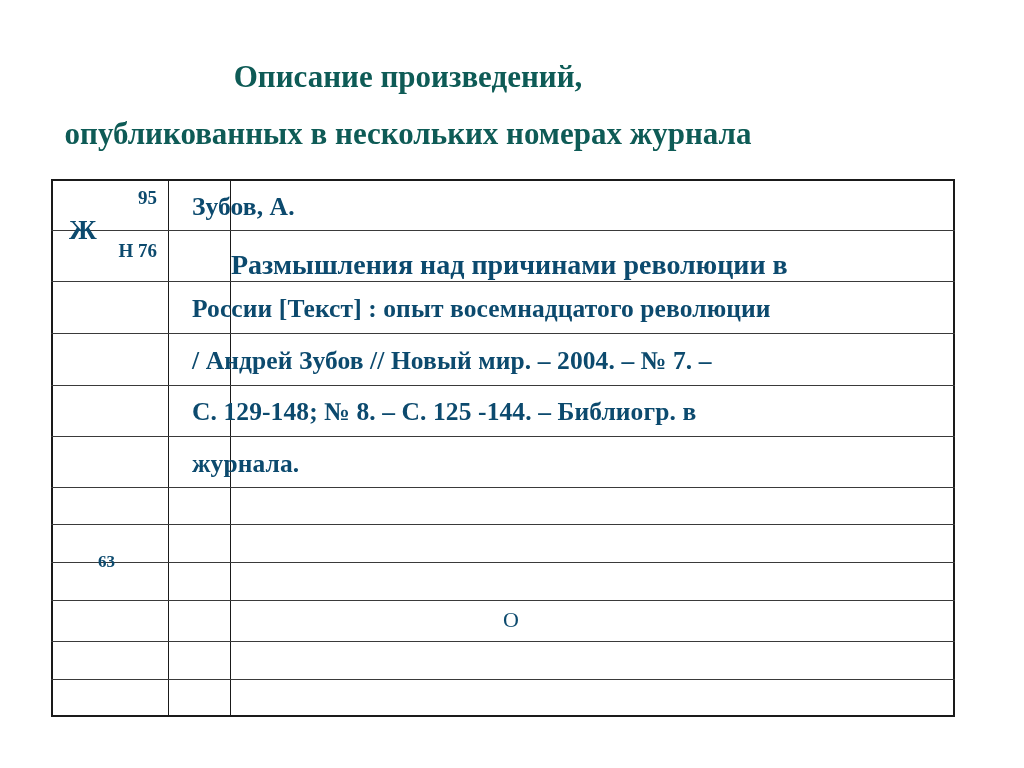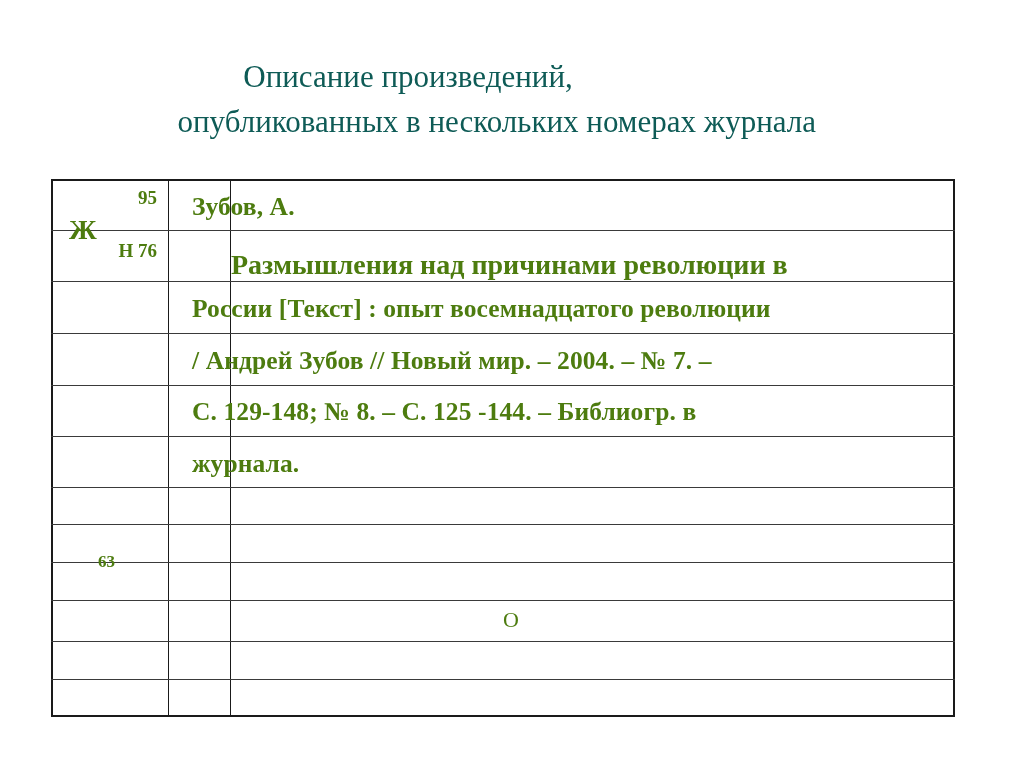--- a/index.html
+++ b/index.html
@@ -2,39 +2,39 @@
 <html><head>
 <meta charset="utf-8">
 <style>
   html, body { margin:0; padding:0; }
   body {
     width:1024px; height:768px; background:#ffffff; position:relative; overflow:hidden;
     font-family:"Liberation Serif", "DejaVu Serif", serif;
   }
   .title {
     position:absolute; left:0; width:816px; text-align:center;
-    color:#0e5b56; font-weight:normal; font-size:31px; line-height:38px;
+    color:#0e5b56; font-weight:bold; font-size:31px; line-height:38px;
   }
   .title.l1 { top:58px; }
-  .title.l2 { top:103px;text-align:right; }
+  .title.l2 { top:115px; }
 
   .card {
     position:absolute; left:51px; top:179px; width:904px; height:538px;
     border:2px solid #1a1a1a; box-sizing:border-box;
   }
   .hline {
     position:absolute; left:51px; width:904px; height:0;
     border-top:1.5px solid #3a3a3a;
   }
   .vline {
     position:absolute; top:179px; height:538px; width:0;
     border-left:1.5px solid #1a1a1a;
   }
   .txt {
-    position:absolute; font-weight:bold; color:#4d7c0f; white-space:nowrap;
+    position:absolute; font-weight:bold; color:#0c4a6e; white-space:nowrap;
   }
   .body-line { left:180px; font-size:25.5px; letter-spacing:0.1px;margin-left:12px; }
   .small { font-size:19px; }
 </style>
 </head>
 <body>
 
 <div>
   <div class="title l1">Описание произведений,</div>
   <div class="title l2">опубликованных в нескольких номерах журнала</div>

